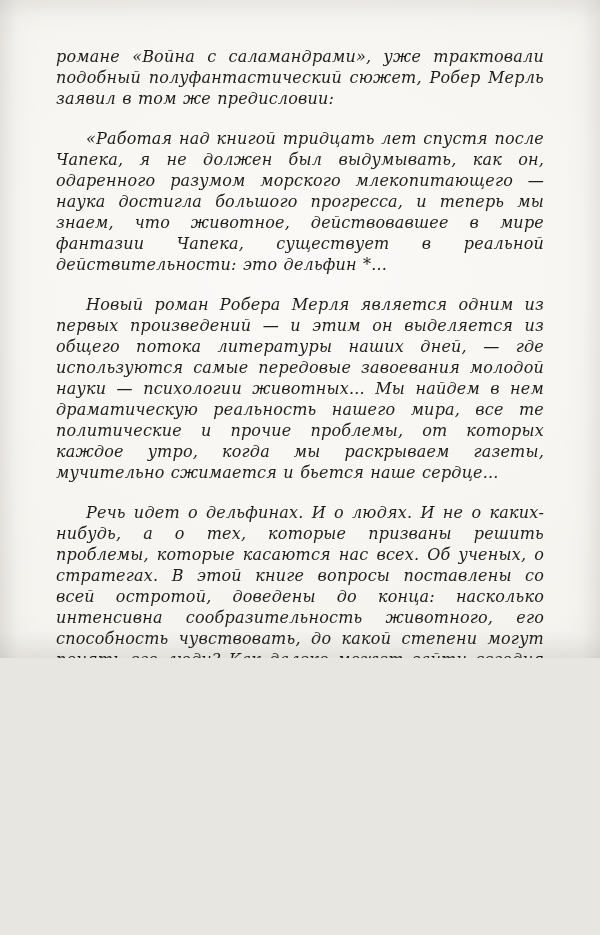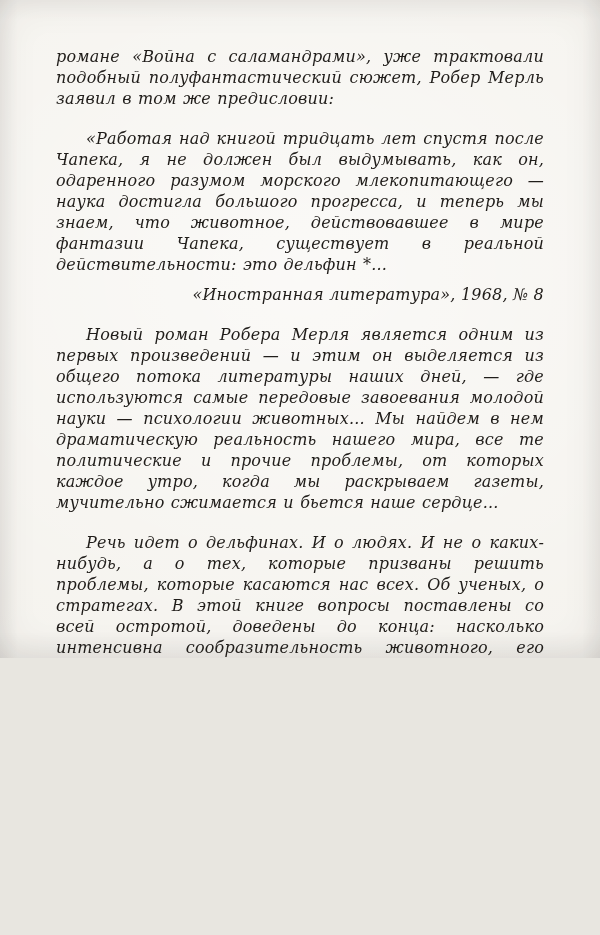--- a/index.html
+++ b/index.html
@@ -82,21 +82,20 @@
 </style>
 </head>
 <body>
 
 <div class="page">
 
   <p class="body-par">романе «Война с саламандрами», уже трактовали подобный полуфантастический сюжет, Робер Мерль заявил в том же предисловии:</p>
 
   <p class="body-par indent">«Работая над книгой тридцать лет спустя после Чапека, я не должен был выдумывать, как он, одаренного разумом морского млекопитающего — наука достигла большого прогресса, и теперь мы знаем, что животное, действовавшее в мире фантазии Чапека, существует в реальной действительности: это дельфин *...</p>
 
-  <p class="attribution">«Иностранная литература», 1968, № 8</p>
 
 
   <p class="body-par indent">Новый роман Робера Мерля является одним из первых произведений — и этим он выделяется из общего потока литературы наших дней, — где используются самые передовые завоевания молодой науки — психологии животных... Мы найдем в нем драматическую реальность нашего мира, все те политические и прочие проблемы, от которых каждое утро, когда мы раскрываем газеты, мучительно сжимается и бьется наше сердце...</p>
 
   <p class="body-par indent">Речь идет о дельфинах. И о людях. И не о каких-нибудь, а о тех, которые призваны решить проблемы, которые касаются нас всех. Об ученых, о стратегах. В этой книге вопросы поставлены со всей остротой, доведены до конца: насколько интенсивна сообразительность животного, его способность чувствовать, до какой степени могут понять его люди? Как далеко может зайти сегодня бесчеловечность полицейского контроля, доносов, науки, обращенной во зло?</p>
 
   <p class="attribution">«Юманите», 7 декабря 1967 года</p>
 
 
   <div class="end-rule"></div>

